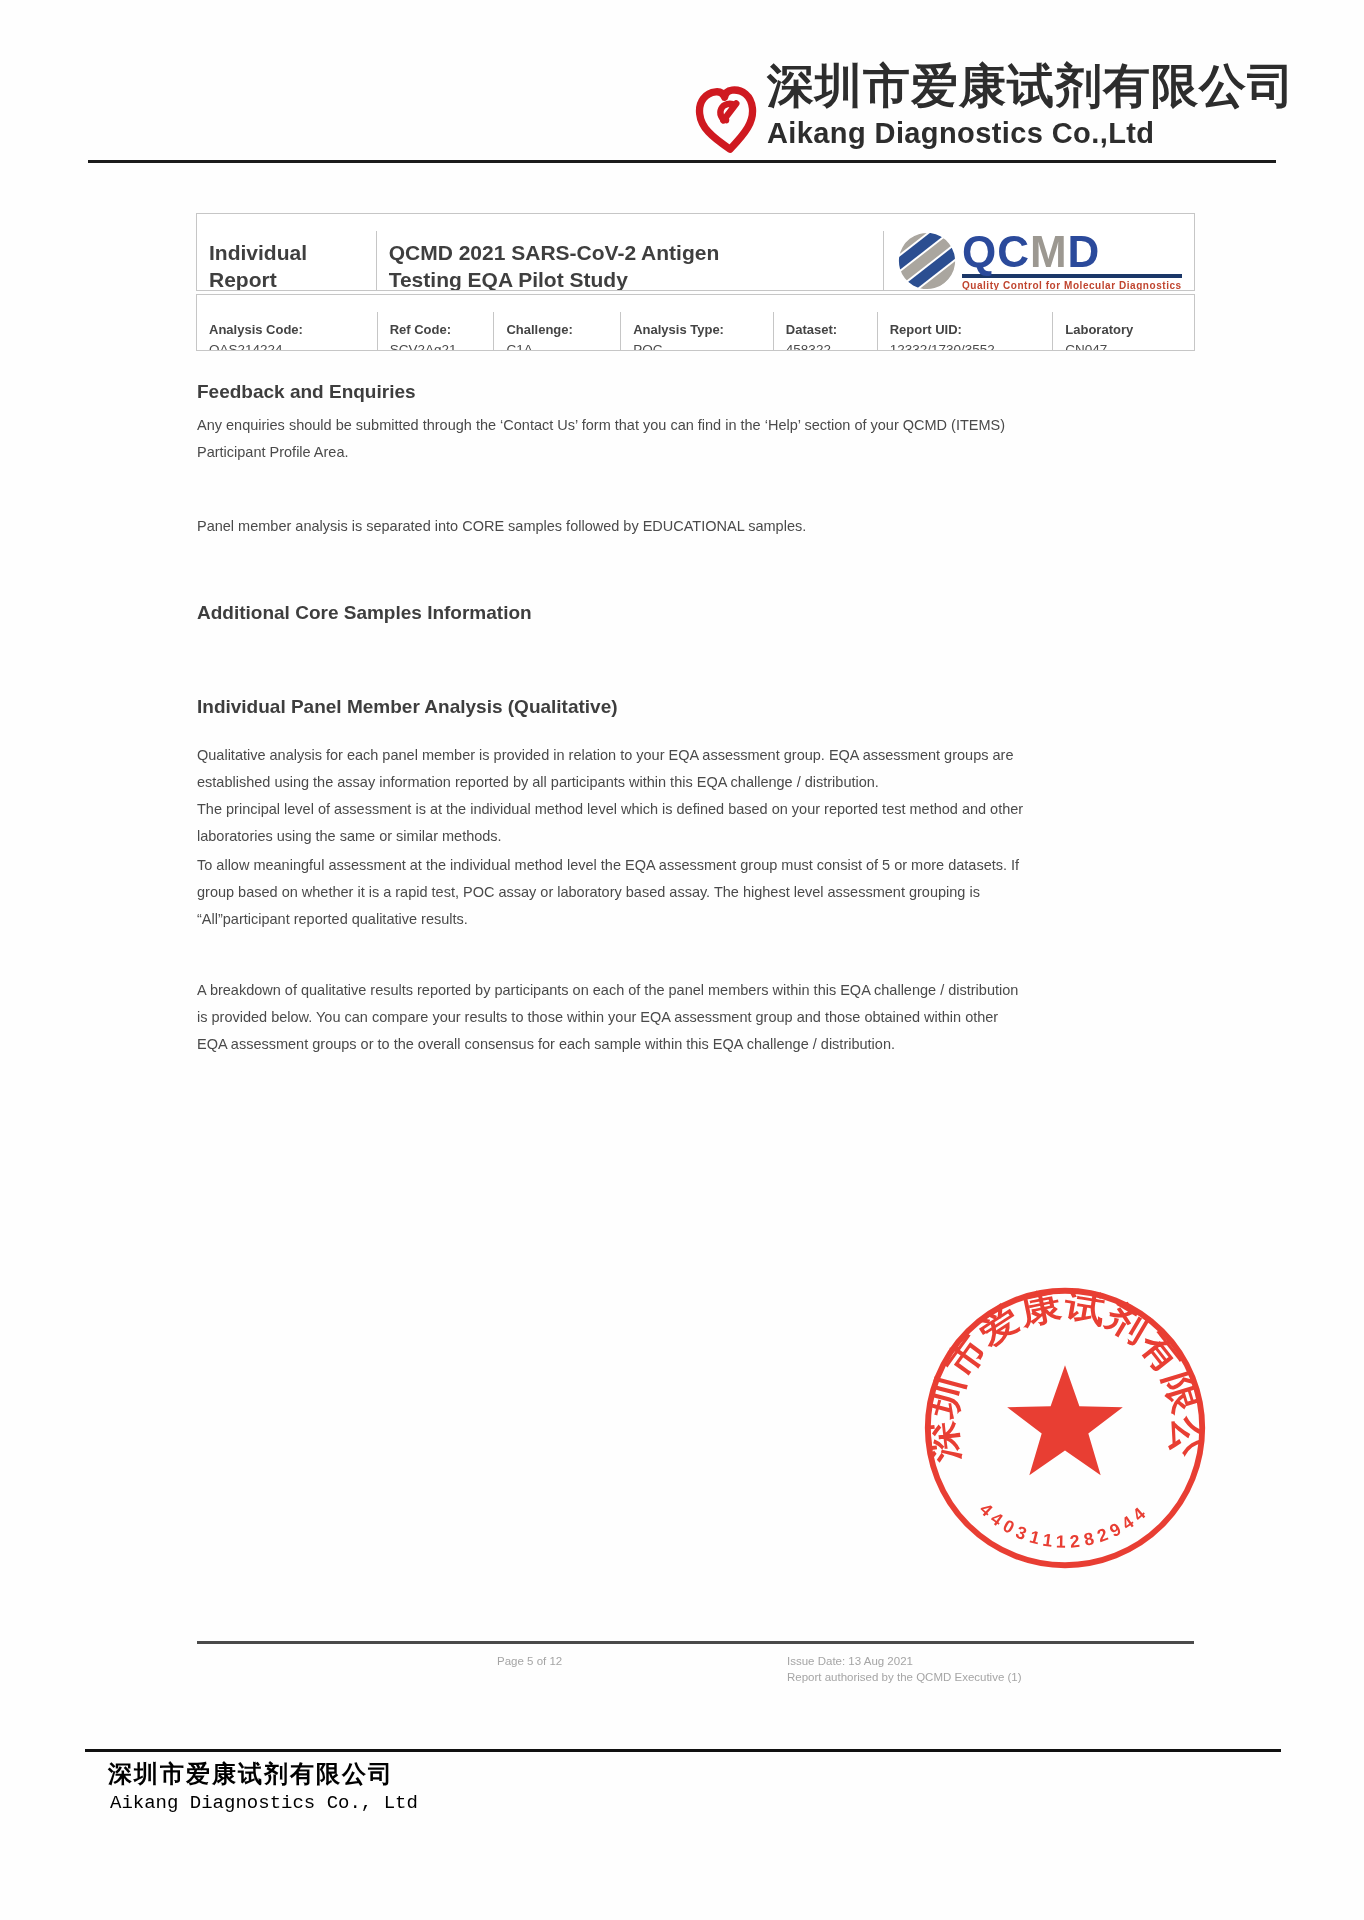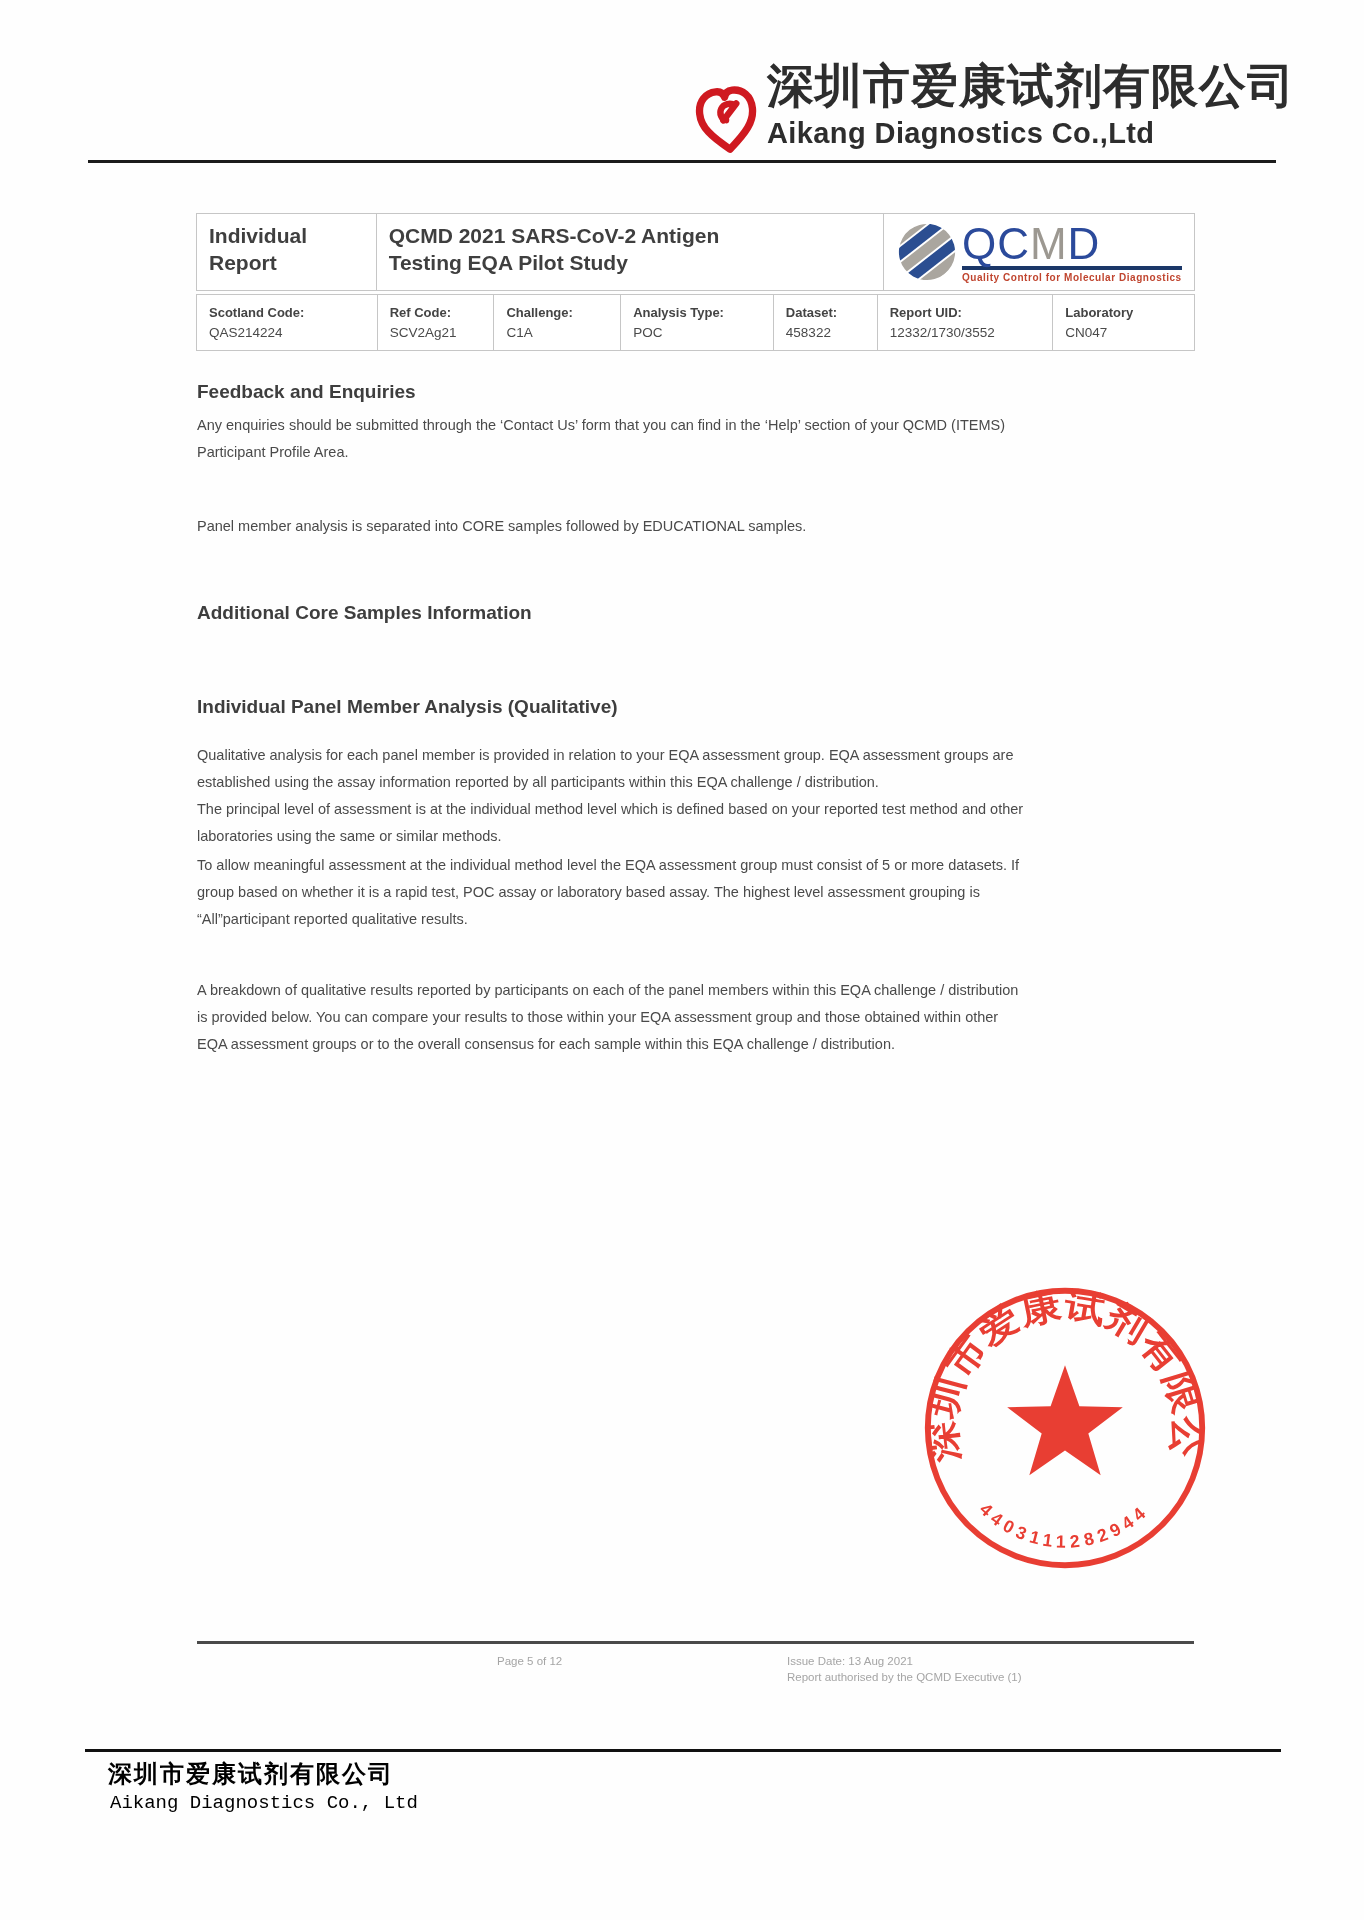--- a/index.html
+++ b/index.html
@@ -10,33 +10,33 @@
   .brand-mark{width:64px;height:78px;margin-top:24px;flex:0 0 auto;}
   .brand-text{margin-left:8px;}
   .brand-cn{font-size:47px;font-weight:bold;color:#2d2d2d;letter-spacing:1px;line-height:56px;white-space:nowrap;}
   .brand-en{font-size:29px;font-weight:bold;color:#2d2d2d;letter-spacing:.4px;line-height:38px;white-space:nowrap;}
   .top-rule{position:absolute;left:88px;top:160px;width:1188px;height:3px;background:#1c1c1c;}
   
   .rtable{position:absolute;left:196px;top:213px;width:999px;box-sizing:border-box;}
   .trow{display:flex;border:1px solid #c6c6c6;background:#fff;box-sizing:border-box;}
   .trow1{height:78px;}
   .trow2{height:57px;margin-top:3px;}
-  .tcell{box-sizing:border-box;border-right:1px solid #c6c6c6;padding:8px 12px;overflow:hidden;}
+  .tcell{box-sizing:border-box;border-right:1px solid #c6c6c6;padding:8px 12px;overflow:hidden;margin-top:17px;}
   .tcell:last-child{border-right:none;}
   .c-type{width:180px;font-size:21px;font-weight:bold;color:#3f3f3f;line-height:27px;}
   .c-title{width:508px;font-size:21px;font-weight:bold;color:#3f3f3f;line-height:27px;}
   .c-logo{width:311px;padding:4px 6px;display:flex;align-items:center;justify-content:center;}
   .f-label{font-size:13px;font-weight:bold;color:#444;line-height:19px;white-space:nowrap;}
   .f-value{font-size:13.5px;color:#4a4a4a;line-height:21px;white-space:nowrap;}
   .fc0{width:181px}.fc1{width:117px}.fc2{width:127px}.fc3{width:153px}.fc4{width:104px}.fc5{width:176px}.fc6{width:141px}
   
   .qcmd{display:flex;align-items:center;}
   .qcmd-globe{width:62px;height:62px;flex:0 0 auto;}
   .qcmd-right{margin-left:4px;}
-  .qcmd-word{font-size:44px;font-weight:normal;line-height:44px;letter-spacing:1px;
+  .qcmd-word{font-size:44px;font-weight:bold;line-height:44px;letter-spacing:1px;
              border-bottom:4px solid #1b3768;padding-bottom:0px;font-family:"Liberation Sans",sans-serif;}
   .q-blue{color:#2b4a9b;} .q-grey{color:#9c9891;}
   .qcmd-tagline{font-size:10px;font-weight:bold;color:#c0452f;letter-spacing:.55px;margin-top:2px;text-align:right;white-space:nowrap;}
   
   .h-section{position:absolute;left:197px;font-size:19px;font-weight:bold;color:#3e3e3e;}
   .para{position:absolute;left:197px;width:1015px;font-size:14.5px;color:#4a4a4a;}
   .para div{line-height:27px;white-space:nowrap;}
   
   .stamp{position:absolute;left:918px;top:1281px;width:294px;height:294px;opacity:.96;}
   
@@ -96,21 +96,21 @@
           </svg>
           <div class="qcmd-right">
             <div class="qcmd-word"><span class="q-blue">Q</span><span class="q-blue">C</span><span class="q-grey">M</span><span class="q-blue">D</span></div>
             <div class="qcmd-tagline">Quality Control for Molecular Diagnostics</div>
           </div>
         </div>
       </div>
     </div>
     <div class="trow trow2">
       <div class="tcell fc0">
-        <div class="f-label">Scotland Code:</div>
+        <div class="f-label">Analysis Code:</div>
         <div class="f-value">QAS214224</div>
       </div>
       <div class="tcell fc1">
         <div class="f-label">Ref Code:</div>
         <div class="f-value">SCV2Ag21</div>
       </div>
       <div class="tcell fc2">
         <div class="f-label">Challenge:</div>
         <div class="f-value">C1A</div>
       </div>

